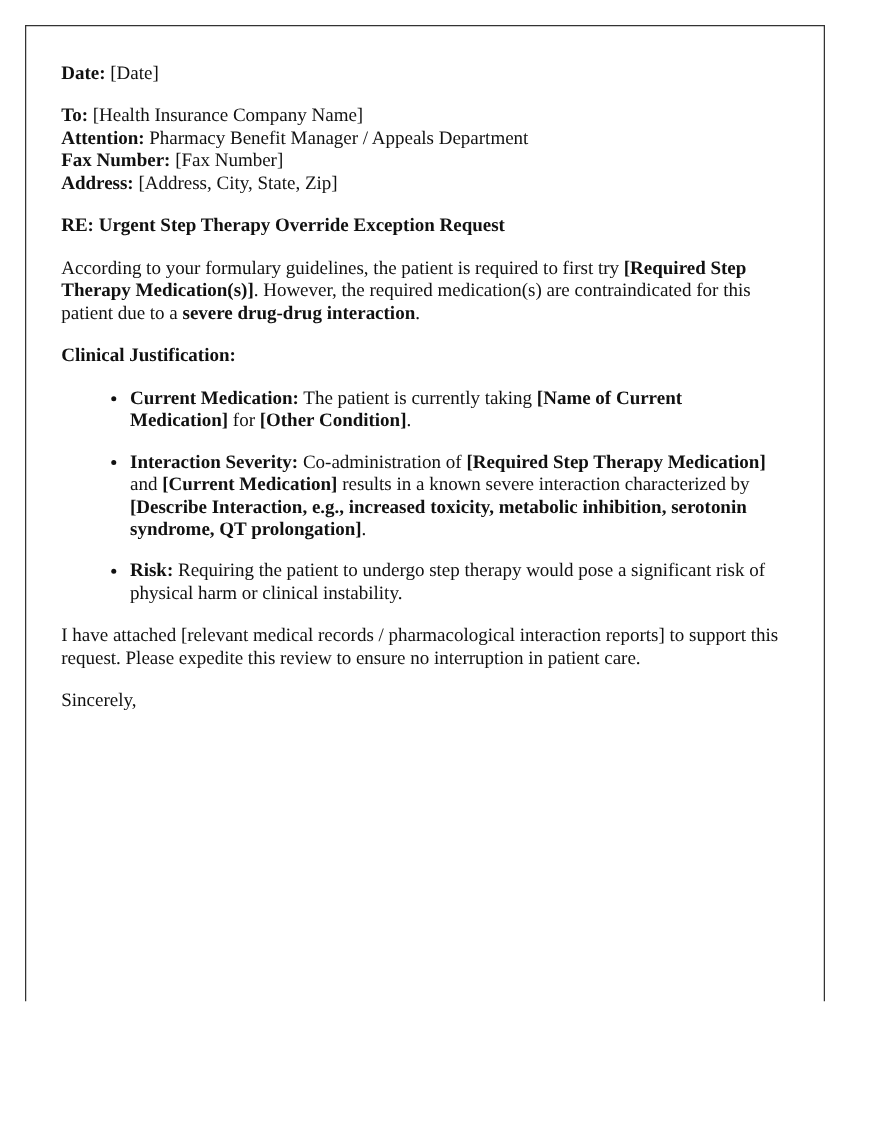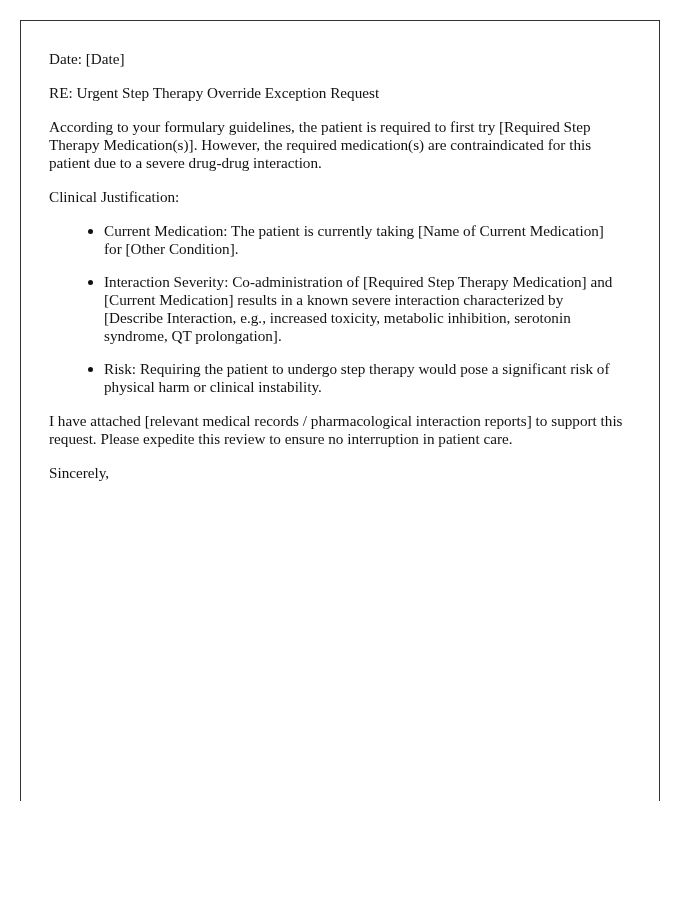--- a/index.html
+++ b/index.html
@@ -31,37 +31,43 @@
     }
     .content {
       position: absolute;
       left: 28px;
       top: 29px;
       width: 585px;
     }
     p {
       margin: 0 0 16px 0;
     }
-    b { font-weight: normal; }
+    b { font-weight: bold; }
     ul {
       margin: 16px 0 16px 0;
       padding-left: 40px;
     }
     li {
       margin: 15px;
     }
   </style>
 </head>
 <body>
 
 <div class="page">
   <div class="content">
 
     <p><b>Date:</b> <span>[Date]</span></p>
 
+    <p>
+      <b>To:</b> <span>[Health Insurance Company Name]</span><br>
+      <b>Attention:</b> <span>Pharmacy Benefit Manager / Appeals Department</span><br>
+      <b>Fax Number:</b> <span>[Fax Number]</span><br>
+      <b>Address:</b> <span>[Address, City, State, Zip]</span>
+    </p>
 
     <p><b>RE: Urgent Step Therapy Override Exception Request</b></p>
 
 
 
 
     <p><span>According to your formulary guidelines, the patient is required to first try </span><b>[Required Step Therapy Medication(s)]</b><span>. However, the required medication(s) are contraindicated for this patient due to a </span><b>severe drug-drug interaction</b><span>.</span></p>
 
     <p style="margin-bottom:0"><b>Clinical Justification:</b></p>
 

